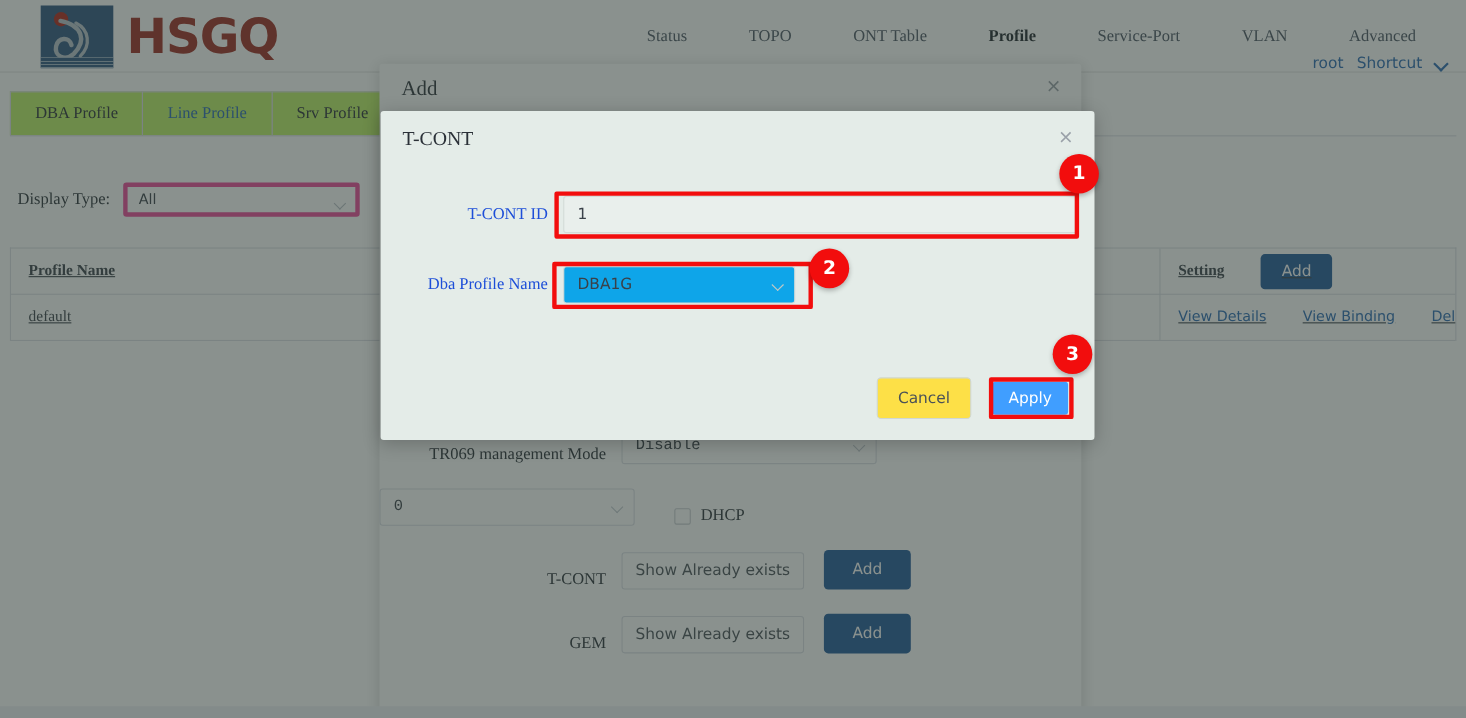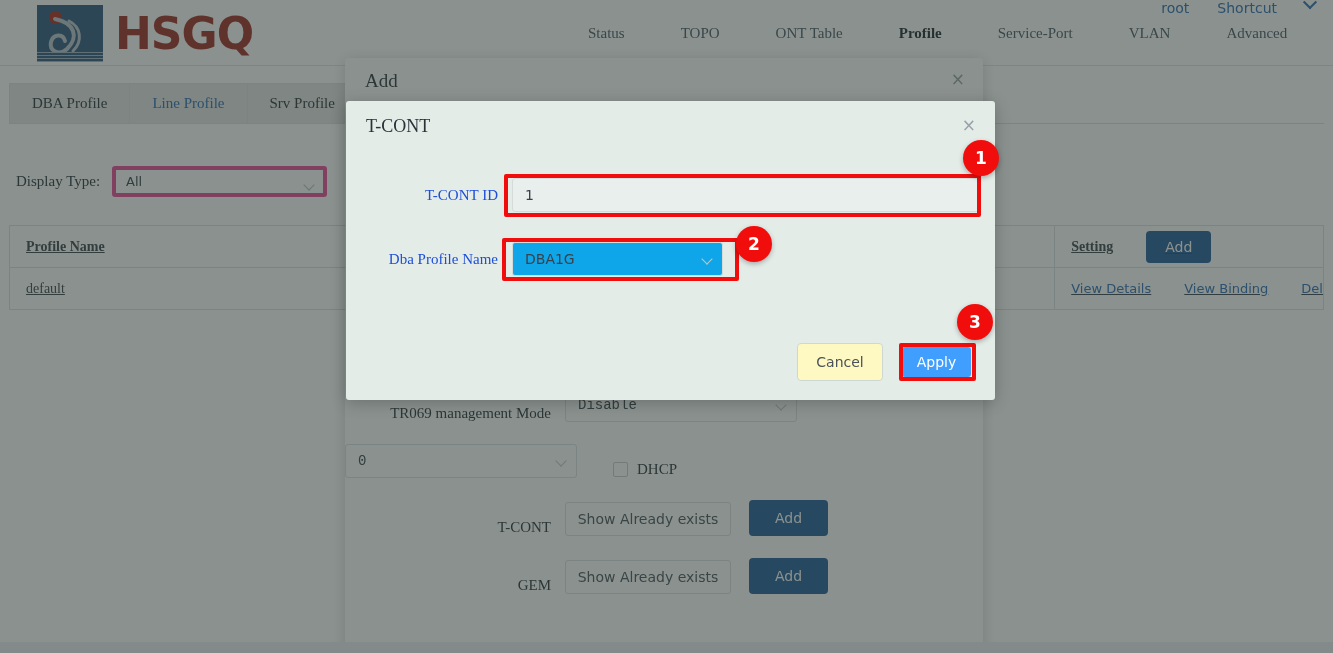--- a/index.html
+++ b/index.html
@@ -84,22 +84,22 @@
     cursor: pointer;
     white-space: nowrap;
   }
   .nav-item.active {
     color: #1d2329;
     font-weight: bold;
   }
   .nav-right {
     position: absolute;
     right: 18px; top: 0; height: 66px;
-    display: flex; align-items: flex-start;
-    gap: 28px;
+    display: flex; align-items: flex-end;
+    gap: 12px;
     margin-left: 11px;
   }
   .nav-link {
     font-family: "DejaVu Sans", sans-serif;
     font-size: 14px;
     color: #2a6bb3;
     cursor: pointer;
   }
   .chev {
     display: inline-block;
@@ -114,21 +114,21 @@
     position: absolute;
     top: 83px; left: 9px;
     display: flex;
   }
   .tab {
     height: 40px;
     padding: 0 22px;
     display: flex; align-items: center;
     border: 1px solid #dcdfe6;
     border-bottom: none;
-    background: #e5e5e5;
+    background: #bef264;
     font-size: 15px;
     color: #2b3138;
     cursor: pointer;
     white-space: nowrap;
   }
   .tab + .tab { margin-left: -1px; }
   .tab.active { color: #2a6bb3; }
 
   .tab-underline {
     position: absolute;
@@ -389,21 +389,21 @@
   .ring.r-apply  { left: 899px; top: 343px; width: 77px; height: 38px; }
 
   
   .tc-actions {
     position: absolute;
     right: 20px; bottom: 19px;
     display: flex; align-items: center; gap: 19px;
   }
   .btn-cancel {
     width: 86px; height: 38px;
-    background: #fef9c3;
+    background: #fde047;
     border: 1px solid #cfd7d3;
     border-radius: 4px;
     font-family: "DejaVu Sans", sans-serif;
     font-size: 14px;
     color: #4a5158;
     cursor: pointer;
   }
   .btn-apply {
     width: 69px; height: 30px;
     background: #409eff;

